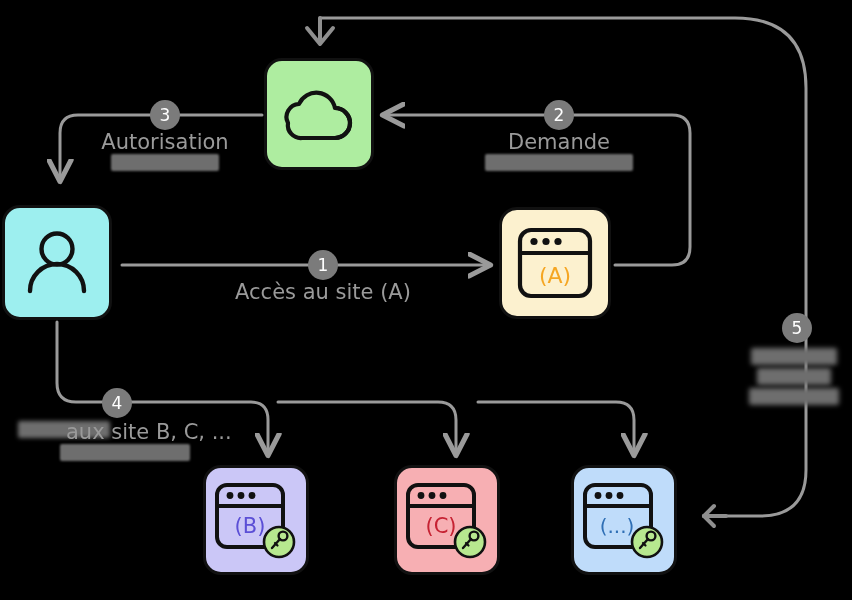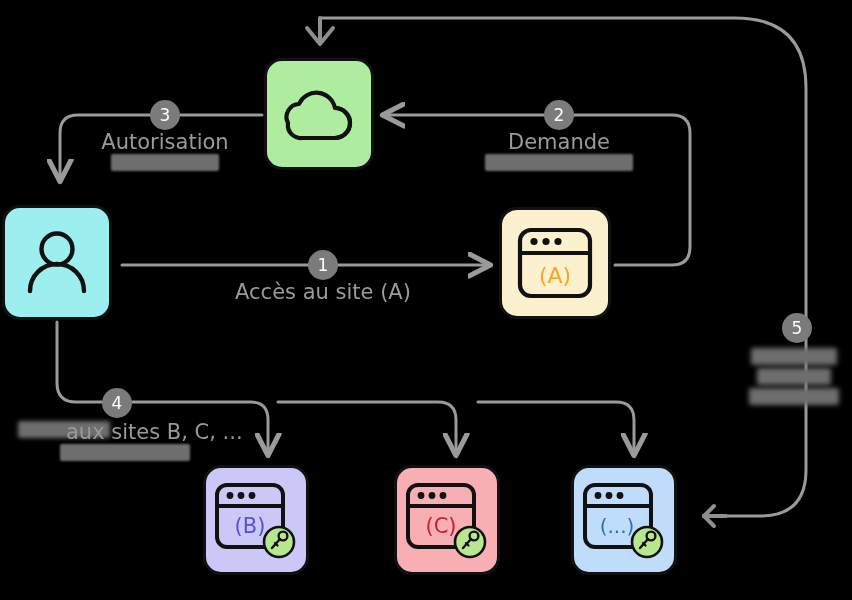--- a/index.html
+++ b/index.html
@@ -233,21 +233,21 @@
 
   <div class="steplabel" style="left:65px; top:133px; width:200px;">
     <span>Autorisation</span>
     <span class="redact wide"></span>
   </div>
 
   <div class="steplabel" style="left:18px; top:423px; width:220px; text-align:left;">
     <span style="position:relative; padding-left:48px;">
       <span style="position:absolute; left:0; top:1px; width:92px; height:17px;
                    background:#6e6e6e; border-radius:2px; filter:blur(2.2px);"></span>
-      <span style="position:relative;">aux sites B, C, ...</span>
+      <span style="position:relative;">aux site B, C, ...</span>
     </span>
     <span class="redact w4" style="margin-left:42px;"></span>
   </div>
 
   <div class="lab5">
     <span class="redact r1"></span>
     <span class="redact r2"></span>
     <span class="redact r3"></span>
   </div>
 

